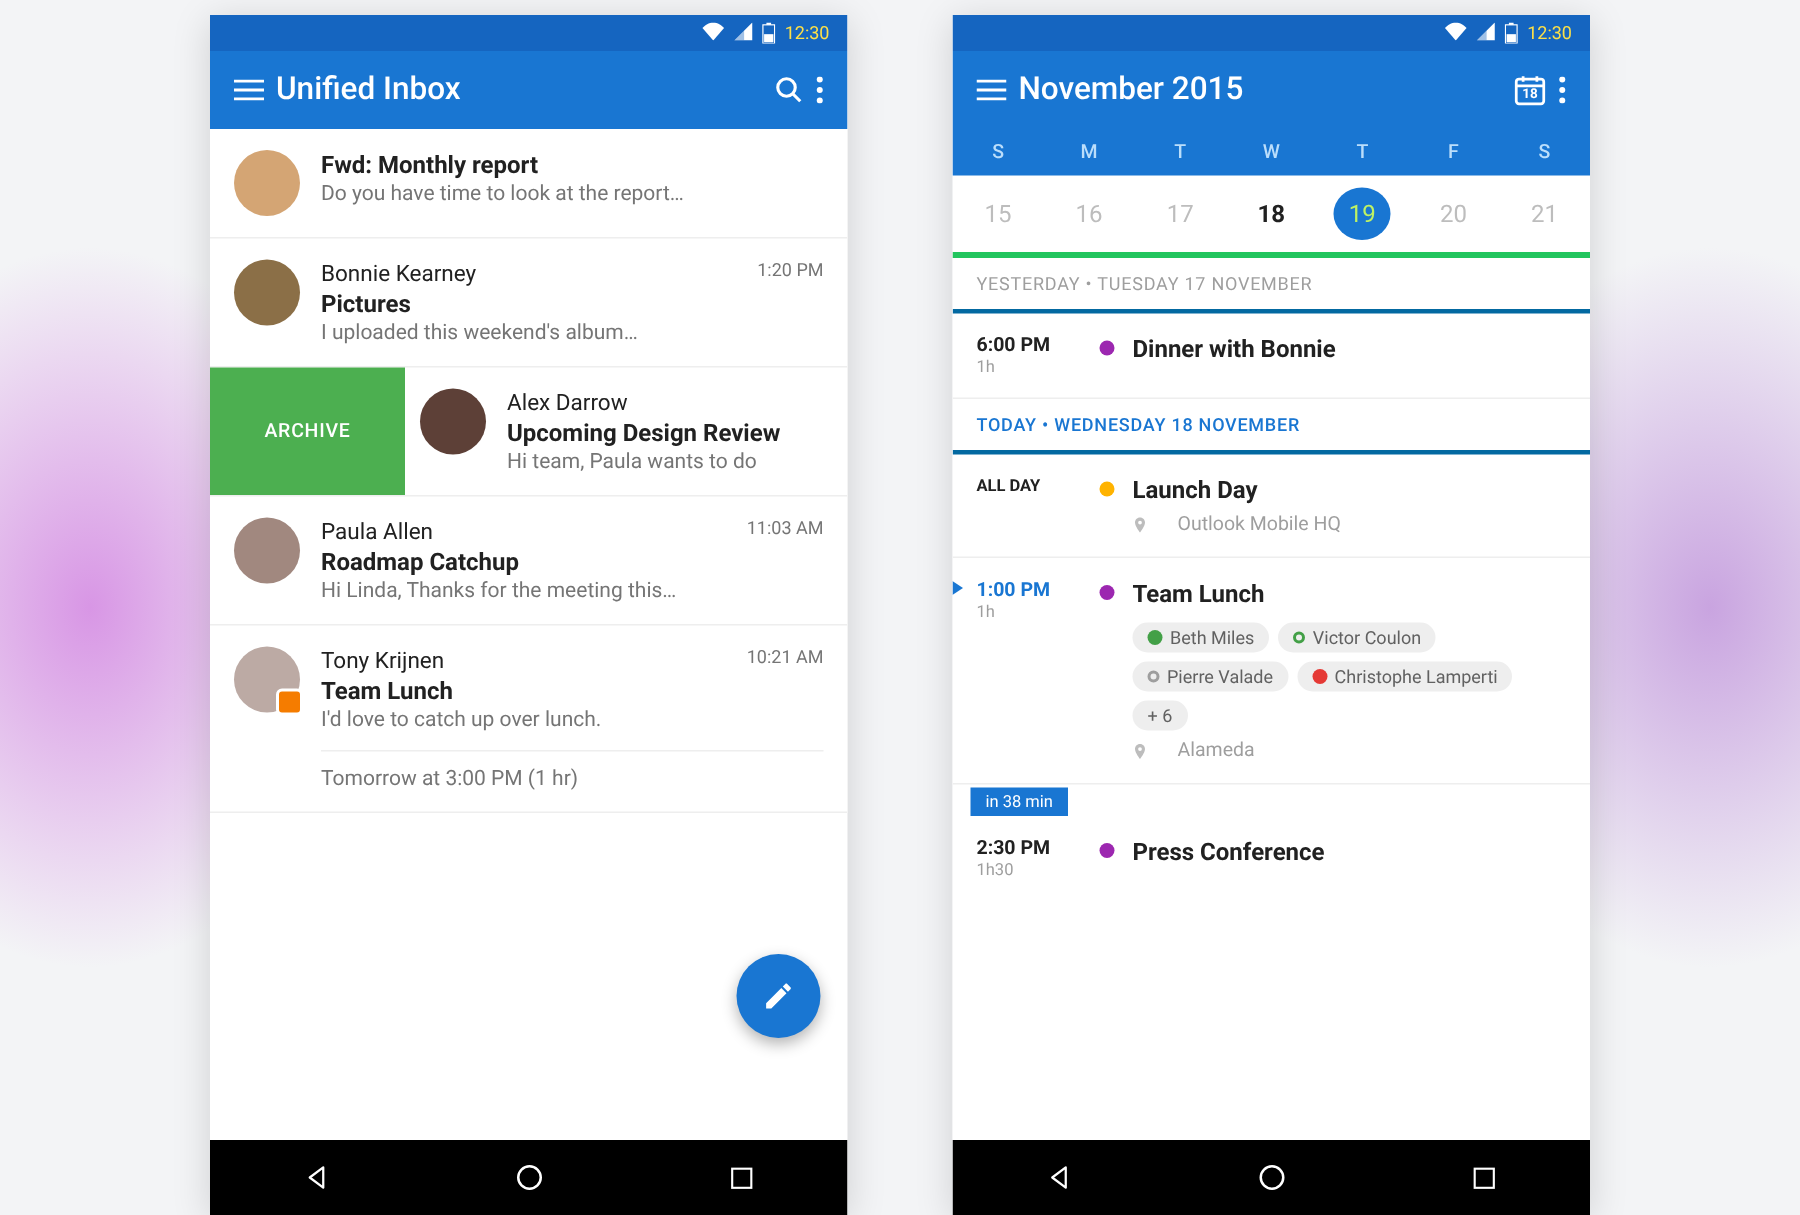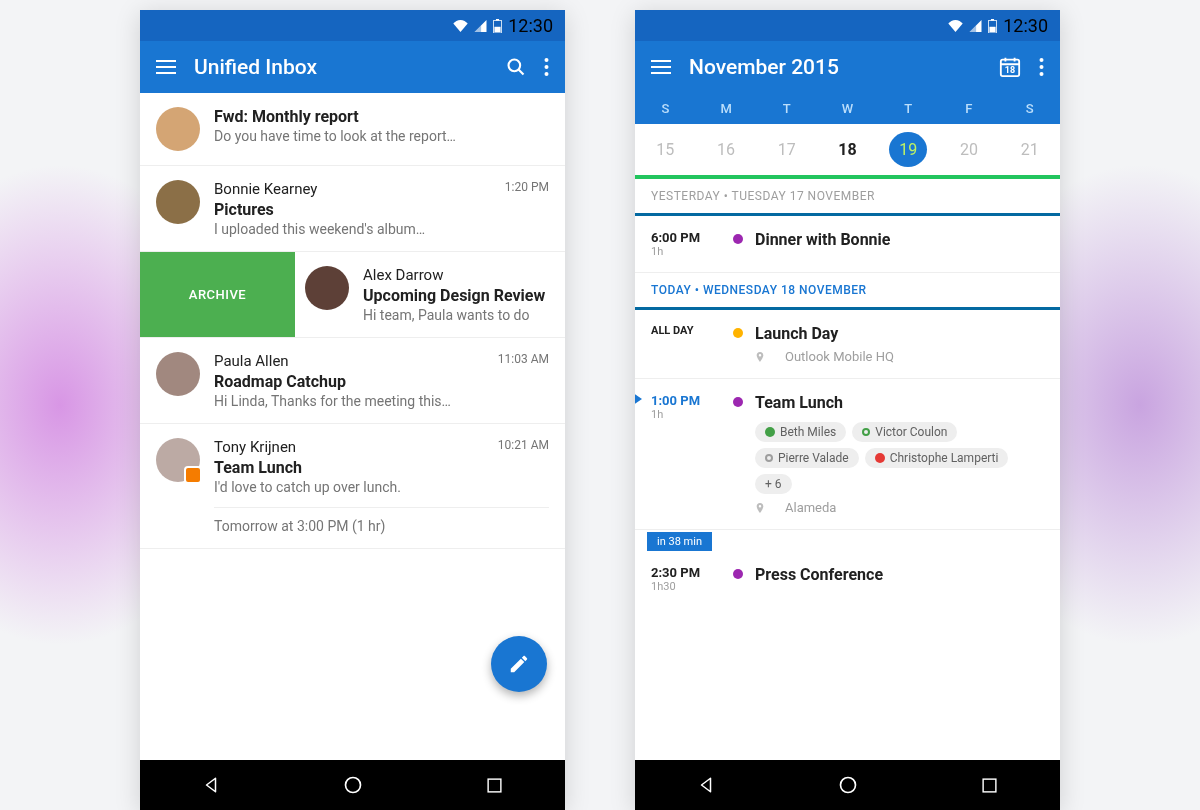--- a/index.html
+++ b/index.html
@@ -1,37 +1,37 @@
 <!DOCTYPE html>
 <html><head><meta charset="utf-8"><style>
 *{margin:0;padding:0;box-sizing:border-box;font-family:Roboto,Arial,sans-serif}
 body{width:1200px;height:810px;display:flex;gap:70px;justify-content:center;align-items:flex-start;padding-top:10px;background:radial-gradient(ellipse 300px 400px at 5% 50%,#d896e5 0%,transparent 60%),radial-gradient(ellipse 300px 400px at 95% 50%,#c9a4e0 0%,transparent 60%),#f3f4f6}
 .phone{width:425px;background:#fff;box-shadow:0 4px 24px rgba(0,0,0,.15);display:flex;flex-direction:column;overflow:hidden}
-.status-bar{background:#1565c0;color:#000000;display:flex;justify-content:flex-end;align-items:center;padding:5px 12px;gap:6px;font-size:18px}
-.app-bar{background:#1976d2;color:#fff;display:flex;align-items:center;padding:14px 16px;gap:18px;font-size:21px;font-weight:500}
+.status-bar{background:#1565c0;color:#fde047;display:flex;justify-content:flex-end;align-items:flex-start;padding:5px 12px;gap:6px;font-size:12px}
+.app-bar{background:#1976d2;color:#fff;display:flex;align-items:center;padding:14px 16px;gap:8px;font-size:21px;font-weight:500}
 .app-bar .title{flex:1}
 .day-header{background:#1976d2;color:#bbdefb;display:flex;font-size:13px;font-weight:500}
 .day-header span{flex:1;text-align:center;padding:8px 0}
 .date-row{display:flex;border-bottom:4px solid #22c55e}
 .date-row .dc{flex:1;text-align:center;padding:16px 0;font-size:16px;color:#bdbdbd}
 .date-row .dc.bold{color:#212121;font-weight:700}
 .date-row .dc.sel span{background:#1976d2;color:#bef264;border-radius:50%;padding:8px 10px}
 .list{flex:1;background:#fff;overflow:hidden}
 .item{display:flex;padding:14px 16px;border-bottom:1px solid #eee;gap:14px}
 .avatar{width:44px;height:44px;border-radius:50%;background:#ccc;flex-shrink:0;position:relative}
 .avatar .badge{position:absolute;bottom:-2px;right:-2px;width:18px;height:18px;border-radius:4px;background:#f57c00;border:2px solid #fff}
 .item-body{flex:1;min-width:0}
 .item-top{display:flex;justify-content:space-between;margin-bottom:2px}
 .sender{font-size:15px;color:#212121}
 .time{font-size:12px;color:#757575}
 .subject{font-size:16px;font-weight:700;color:#212121;margin-bottom:2px;white-space:nowrap;overflow:hidden;text-overflow:ellipsis}
 .preview{font-size:14px;color:#757575;white-space:nowrap;overflow:hidden;text-overflow:ellipsis}
 .cal-info{font-size:14px;color:#757575;margin-top:12px;border-top:1px solid #eee;padding-top:10px}
 .swipe{display:flex;border-bottom:1px solid #eee}
-.archive{width:155px;background:#4caf50;color:#fff;display:flex;align-items:center;justify-content:center;font-size:13px;font-weight:500;letter-spacing:.5px}
+.archive{width:130px;background:#4caf50;color:#fff;display:flex;align-items:center;justify-content:center;font-size:13px;font-weight:500;letter-spacing:.5px}
 .swipe .item{border:0;flex:1;padding:14px 10px}
 .fab{position:absolute;width:56px;height:56px;border-radius:50%;background:#1976d2;color:#fff;display:flex;align-items:center;justify-content:center;box-shadow:0 4px 10px rgba(0,0,0,.3);right:18px;bottom:68px}
 .nav-bar{background:#000;height:50px;display:flex;justify-content:space-around;align-items:center;color:#fff}
 .sec-hdr{padding:10px 16px;font-size:12px;letter-spacing:.5px;border-bottom:3px solid #0369a1}
 .sec-hdr.muted{color:#9e9e9e}
 .sec-hdr.blue{color:#1976d2;font-weight:500}
 .evt{display:flex;padding:14px 16px;border-bottom:1px solid #eee;gap:12px;position:relative}
 .evt .l{width:70px;flex-shrink:0}
 .evt .t{font-size:13px;font-weight:700;color:#212121}
 .evt .d{font-size:11px;color:#9e9e9e}

